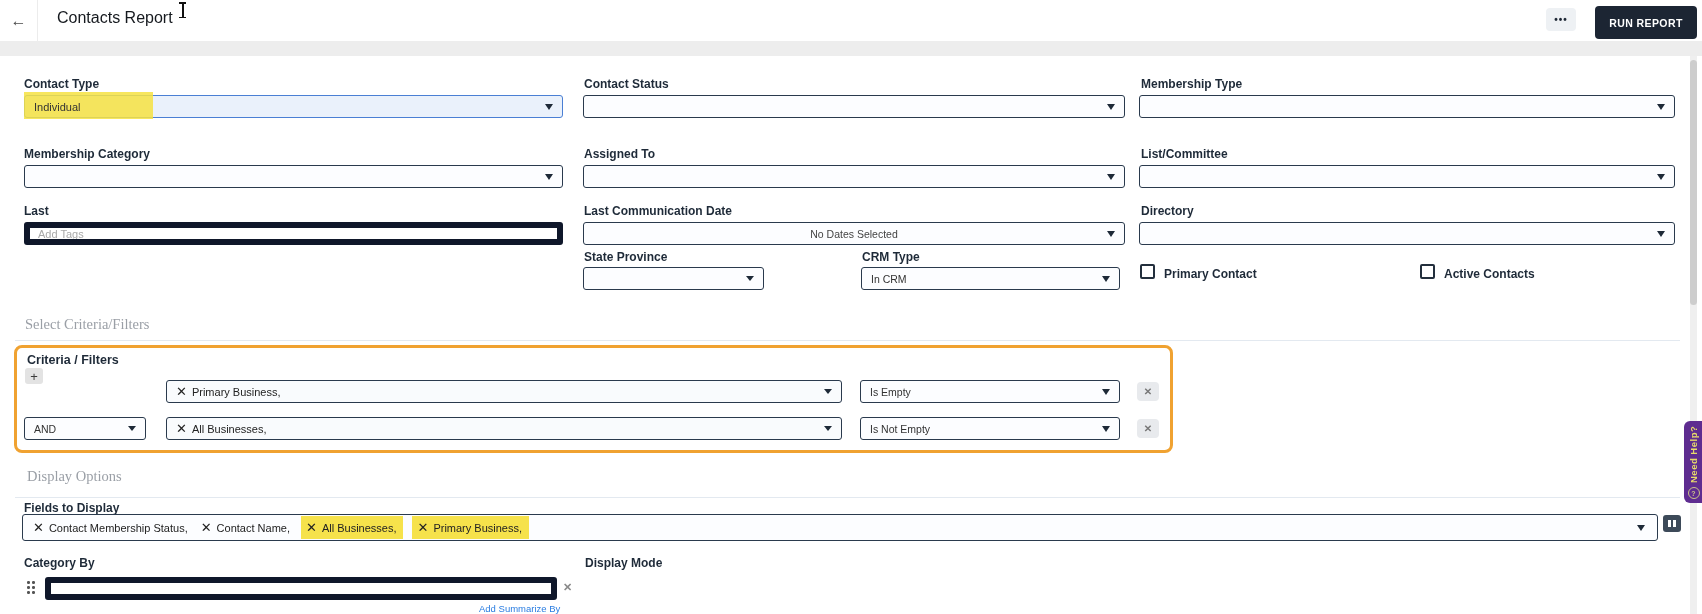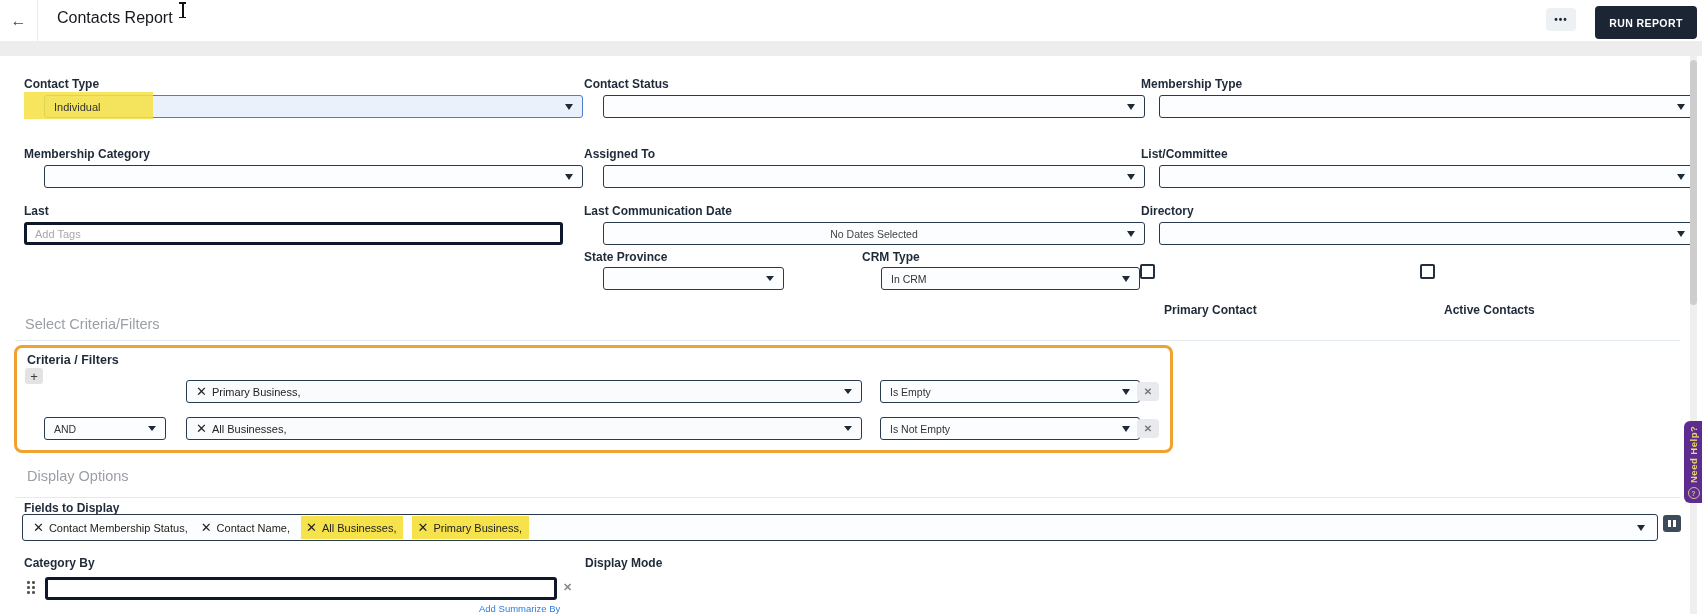--- a/index.html
+++ b/index.html
@@ -20,31 +20,31 @@
             display:flex;align-items:center;justify-content:center;font-size:10px;letter-spacing:1px;
             font-weight:bold;color:#1c2533;cursor:pointer;}
   .run-btn{left:1595px;top:6px;width:102px;height:33px;background:#1c2533;border-radius:4px;color:#fff;
            display:flex;align-items:center;justify-content:center;font-size:10.5px;font-weight:bold;
            letter-spacing:.4px;cursor:pointer;}
   .gray-strip{left:0;top:41px;width:1702px;height:15px;background:#ededed;}
 
   
   .lbl{font-size:12px;font-weight:bold;color:#1e2a38;white-space:nowrap;}
   .field{height:23px;border:1px solid #2a3a4d;border-radius:3px;background:#fcfdff;
-         display:flex;align-items:center;padding:0 9px;font-size:11px;color:#333;cursor:pointer;margin-left:20px;}
+         display:flex;align-items:center;padding:0 9px;font-size:11px;color:#333;cursor:pointer;}
   .field .val{position:relative;z-index:2;}
   .arrow{position:absolute;right:9px;top:50%;margin-top:-2.5px;width:0;height:0;
          border-left:4.5px solid transparent;border-right:4.5px solid transparent;border-top:6px solid #1e2a38;}
   .arrow-sm{border-left-width:4px;border-right-width:4px;border-top-width:5px;}
-  .txt-input{height:23px;border:3px solid #0f172a;border-radius:3px;background:#fff;
+  .txt-input{height:23px;border:6px solid #0f172a;border-radius:3px;background:#fff;
              font-size:11px;color:#333;padding:0 8px;font-family:"Liberation Sans",sans-serif;outline:none;}
   .txt-input::placeholder{color:#a9a9a9;}
   .checkbox{width:15px;height:15px;border:2px solid #232f3d;border-radius:2px;background:#fff;cursor:pointer;}
-  .cb-label{font-size:12px;font-weight:bold;color:#1e2a38;margin-top:36px;}
-  .section-title{font-size:14.5px;color:#9a9fa6;}
+  .cb-label{font-size:12px;font-weight:bold;color:#1e2a38;}
+  .section-title{font-size:14.5px;color:#9a9fa6;font-family:Liberation Serif, serif;}
   .divider{height:1px;background:#e3e9f0;}
   .hl-yellow{background:rgba(246,226,65,.85);z-index:1;}
 
   
   .orange-box{left:14px;top:345px;width:1159px;height:108px;border:3px solid #f0a231;border-radius:8px;}
   .plus-btn{width:18px;height:16px;background:#e3e3e3;border-radius:3px;display:flex;align-items:center;
             justify-content:center;font-size:13px;color:#3c3c3c;line-height:1;cursor:pointer;}
   .remove-btn{width:22px;height:19px;background:#e8eaed;border-radius:4px;display:flex;align-items:center;
               justify-content:center;font-size:10px;font-weight:bold;color:#777;cursor:pointer;}
   .chip{display:flex;align-items:center;white-space:nowrap;}

